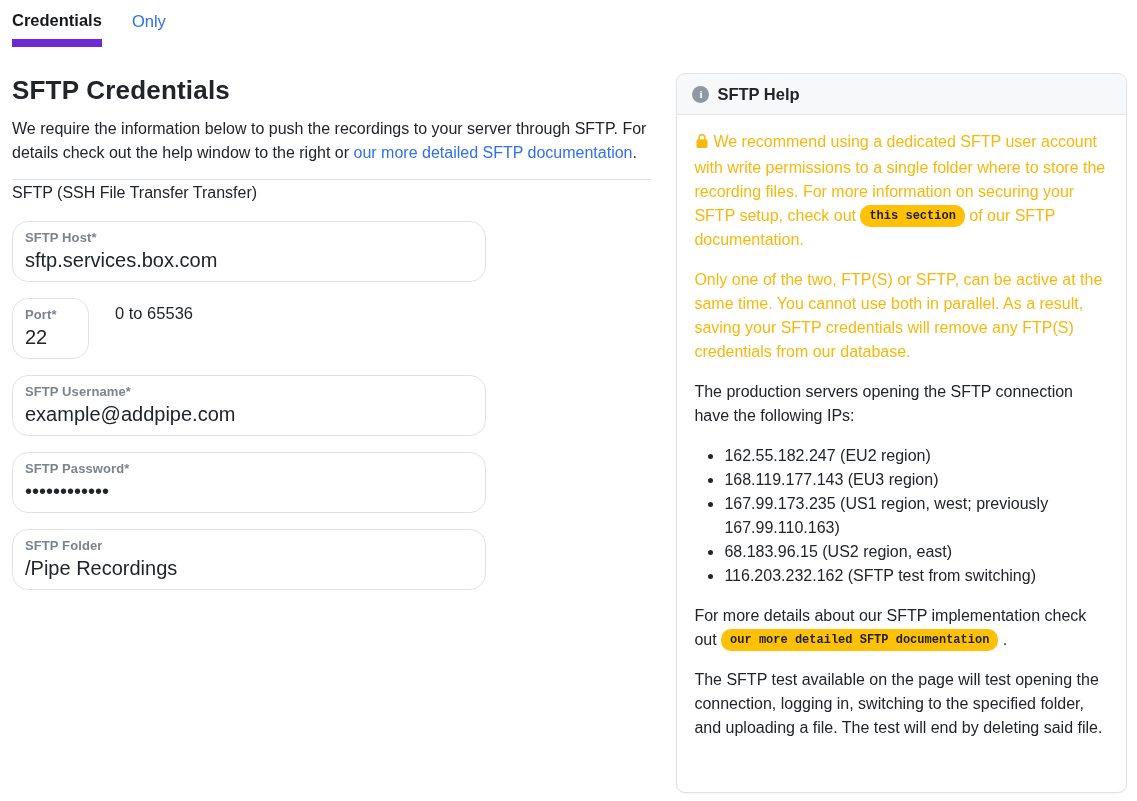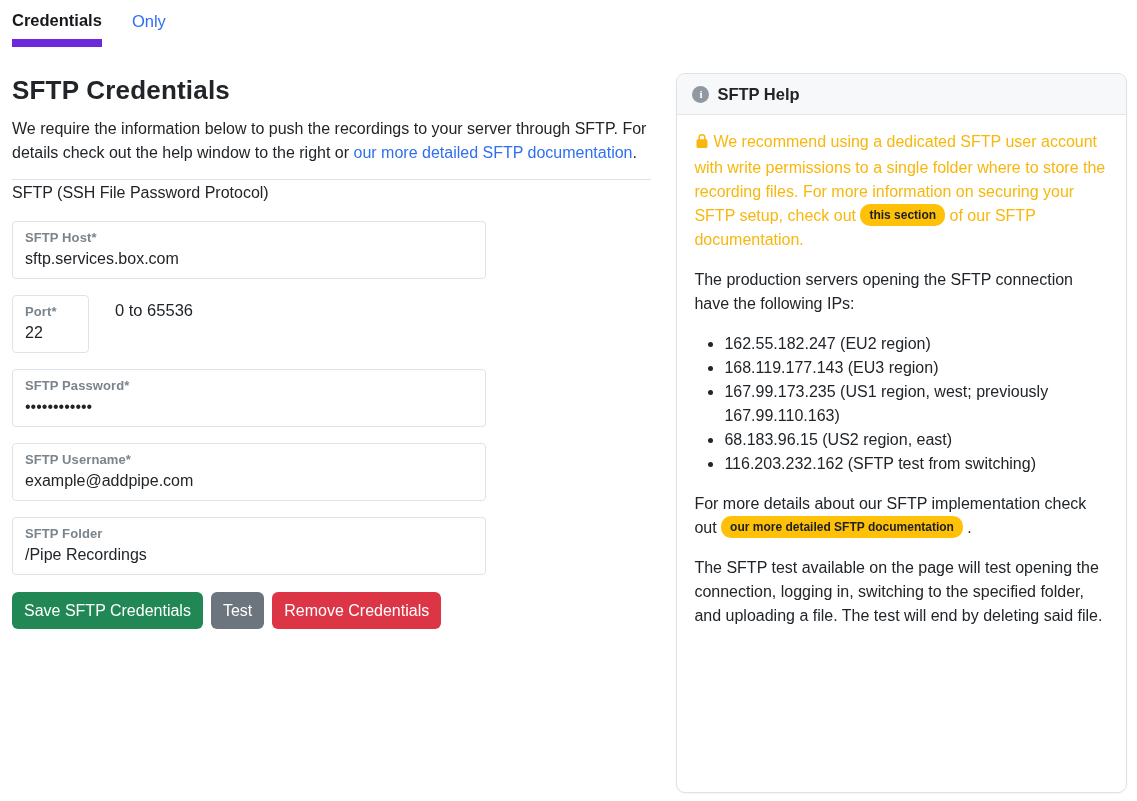--- a/index.html
+++ b/index.html
@@ -31,41 +31,41 @@
   
   h1.page-title { font-size: 26px; font-weight: 700; line-height: 31px; margin-top: 2px; letter-spacing: 0.2px; }
   .intro { font-size: 16px; line-height: 24px; margin-top: 11px; }
   .intro a { color: #2f6ff2; text-decoration: none; cursor: pointer; }
   hr.divider { border: none; border-top: 1px solid #dee2e6; margin-top: 14px; }
   .protocol-label { font-size: 16px; font-weight: 700; margin-top: 15px; line-height: 24px; }
   .protocol-value { font-size: 16px; line-height: 24px; margin-top: 1px; }
 
   .field {
     border: 1px solid #dfe3e8;
-    border-radius: 4px;
+    border-radius: 16px;
     background: #fff;
     padding: 8px 12px 9px 12px;
     margin-top: 16px;
   }
   .field-full { width: 474px; }
   .field-small { width: 77px; }
   .field label {
     display: block;
     font-size: 13px;
     font-weight: 600;
     color: #7b838c;
     line-height: 16px;
     letter-spacing: 0.1px;
   }
   .field input {
     display: block;
     width: 100%;
     border: none; outline: none; background: transparent;
     font-family: "Liberation Sans", sans-serif;
-    font-size: 16px; color: #212529;
+    font-size: 20px; color: #212529;
     margin-top: 3px; line-height: 20px;
   }
   .port-row { display: flex; align-items: flex-start; }
   .port-hint { font-size: 16.5px; line-height: 22px; margin: 20px 0 0 26px; }
 
   .btn-row { display: flex; gap: 8px; margin-top: 17px; }
   .btn {
     border: none; border-radius: 6px;
     color: #ffffff; font-family: "Liberation Sans", sans-serif;
     font-size: 16px; line-height: 20px;
@@ -108,20 +108,21 @@
   .badge-pill {
     display: inline-block;
     background: #ffc107; color: #1d2025;
     font-size: 12px; font-weight: 700;
     line-height: 14px;
     padding: 4px 9px 4px 9px;
     border-radius: 10px;
     vertical-align: 2px;
     cursor: pointer;
     white-space: nowrap;
+    font-family: Liberation Mono, monospace;
   }
   ul.ip-list { margin: 16px 0 16px 0; padding-left: 30px; }
   ul.ip-list li { margin: 0; }
   .ip { font-weight: 400; }
 </style>
 </head>
 <body>
 
 <div class="page">
 
@@ -132,69 +133,65 @@
 
   <div class="row">
 
     <div class="left-col">
       <h1 class="page-title">SFTP Credentials</h1>
 
       <p class="intro"><span>We require the information below to push the recordings to your server through SFTP. For details check out the help window to the right or </span><a>our more detailed SFTP documentation</a><span>.</span></p>
 
       <hr class="divider">
 
-      <p class="protocol-value">SFTP (SSH File Password Protocol)</p>
+      <p class="protocol-value">SFTP (SSH File Transfer Transfer)</p>
 
       <div class="field field-full">
         <label>SFTP Host*</label>
         <input type="text" value="sftp.services.box.com" style="">
       </div>
 
       <div class="port-row">
         <div class="field field-small">
           <label>Port*</label>
           <input type="text" value="22" style="">
         </div>
         <div class="port-hint">0 to 65536</div>
       </div>
 
       <div class="field field-full">
+        <label>SFTP Username*</label>
+        <input type="text" value="example@addpipe.com" style="">
+      </div>
+
+      <div class="field field-full">
         <label>SFTP Password*</label>
         <input type="text" value="••••••••••••" style="">
       </div>
 
       <div class="field field-full">
-        <label>SFTP Username*</label>
-        <input type="text" value="example@addpipe.com" style="">
-      </div>
-
-      <div class="field field-full">
         <label>SFTP Folder</label>
         <input type="text" value="/Pipe Recordings" style="">
       </div>
 
-      <div class="btn-row">
-        <button class="btn btn-green">Save SFTP Credentials</button>
-        <button class="btn btn-gray">Test</button>
-        <button class="btn btn-red">Remove Credentials</button>
-      </div>
     </div>
 
     <div class="right-col">
       <div class="card">
         <div class="card-header">
           <span class="info-icon">i</span>
           <span>SFTP Help</span>
         </div>
         <div class="card-body">
 
           <p class="warn"><span class="lock-icon"><svg width="16" height="16" viewBox="0 0 16 16">
                   <path d="M8 1a3.6 3.6 0 0 0-3.6 3.6V6.2h-.3A1.6 1.6 0 0 0 2.5 7.8v5.6A1.6 1.6 0 0 0 4.1 15h7.8a1.6 1.6 0 0 0 1.6-1.6V7.8a1.6 1.6 0 0 0-1.6-1.6h-.3V4.6A3.6 3.6 0 0 0 8 1zM5.9 4.6a2.1 2.1 0 1 1 4.2 0V6.2H5.9V4.6z" fill="#f7b70d"></path>
                 </svg></span><span>We recommend using a dedicated SFTP user account with write permissions to a single folder where to store the recording files. For more information on securing your SFTP setup, check out </span><span class="badge-pill">this section</span><span> of our SFTP documentation.</span></p>
 
+          <p class="warn">Only one of the two, FTP(S) or SFTP, can be active at the same time. You cannot use both in parallel. As a result, saving your SFTP credentials will remove any FTP(S) credentials from our database.</p>
 
           <p>The production servers opening the SFTP connection have the following IPs:</p>
 
           <ul class="ip-list">
             <li><span class="ip">162.55.182.247</span><span> (EU2 region)</span></li>
             <li><span class="ip">168.119.177.143</span><span> (EU3 region)</span></li>
             <li><span class="ip">167.99.173.235</span><span> (US1 region, west; previously 167.99.110.163)</span></li>
             <li><span class="ip">68.183.96.15</span><span> (US2 region, east)</span></li>
             <li><span class="ip">116.203.232.162</span><span> (SFTP test from switching)</span></li>
           </ul>

